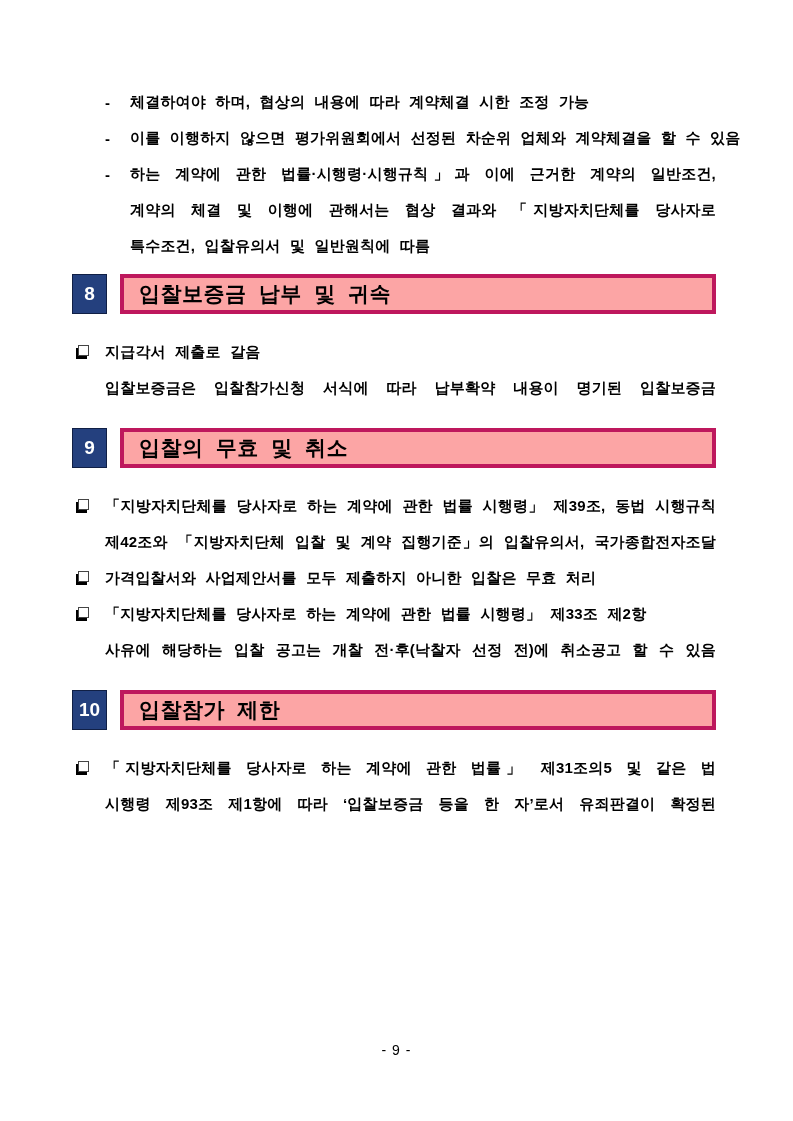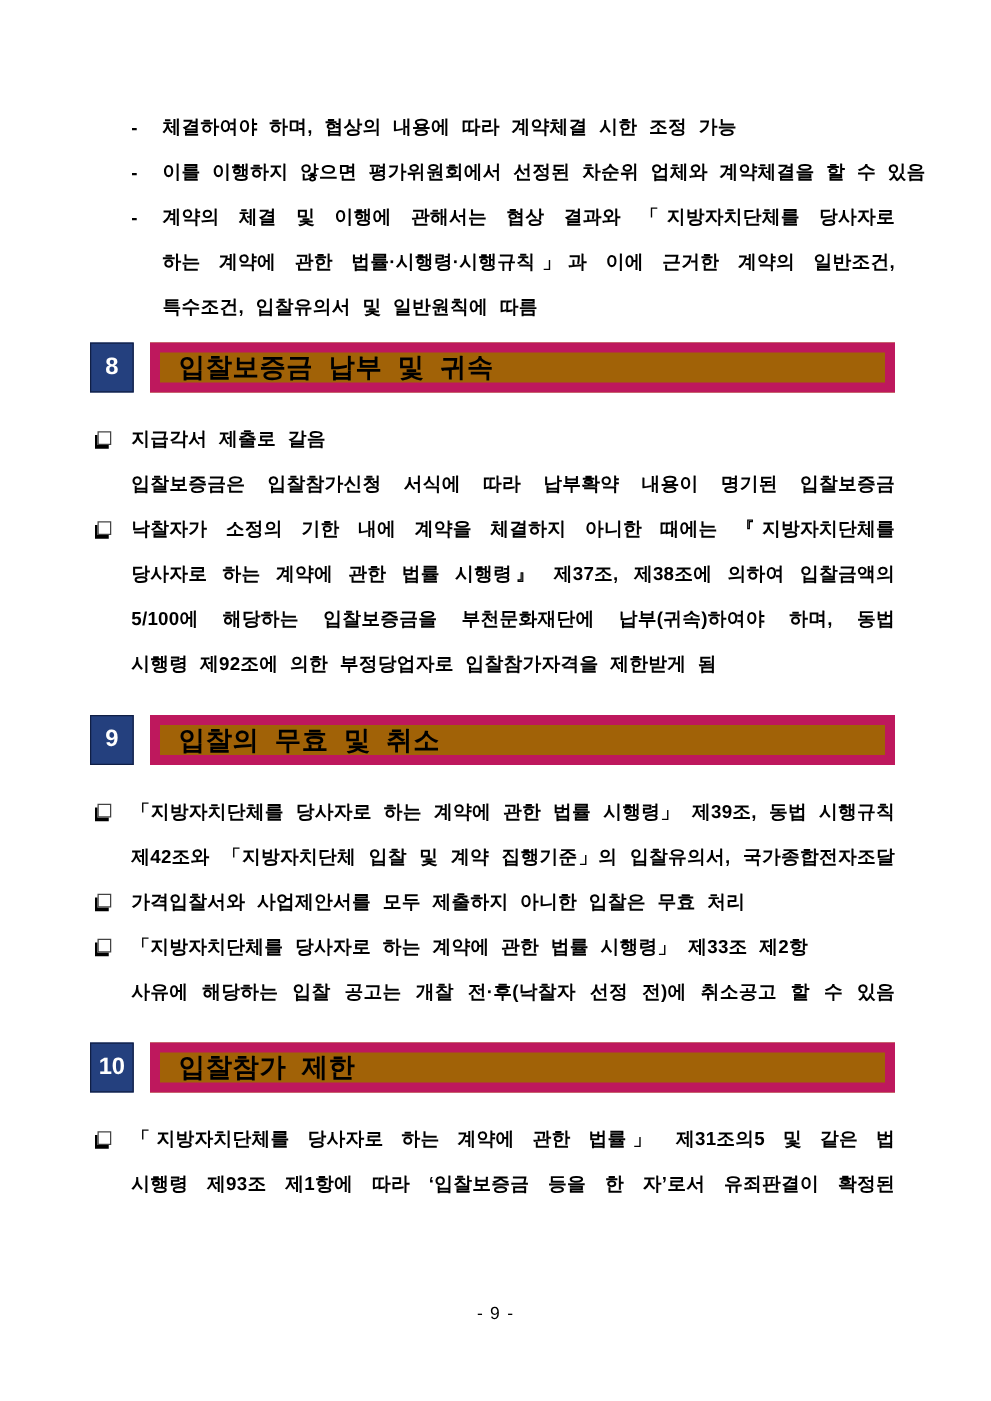--- a/index.html
+++ b/index.html
@@ -38,21 +38,21 @@
   
   .sec-header { display:flex; align-items:stretch; height:40px; margin:22px 0 20px 0; }
   .sec-header.first { margin-top:10px; }
   .sec-num {
     width:35px; background:#24407e; border:1px solid #101f45;
     color:#ffffff; display:flex; align-items:center; justify-content:center;
     font-size:19px; font-weight:600; flex:0 0 auto;
   }
   .sec-gap { width:13px; flex:0 0 auto; }
   .sec-title-box {
-    flex:1; border:8px solid #be185d; background:#a16207;
+    flex:1; border:4px solid #be185d; background:#fca5a5;
     display:flex; align-items:center; padding-left:15px;
     font-size:21px; font-weight:800; letter-spacing:0.5px; word-spacing:6px;
   }
   
   .footer {
     position:absolute; left:0; top:1042px; width:793px;
     text-align:center; font-size:14px; font-weight:500; letter-spacing:1px;
   }
 </style>
 </head>
@@ -64,47 +64,38 @@
     <div class="para dash">
       <span class="marker">-</span>
       <div class="ln">체결하여야 하며, 협상의 내용에 따라 계약체결 시한 조정 가능</div>
     </div>
     <div class="para dash">
       <span class="marker">-</span>
       <div class="ln">이를 이행하지 않으면 평가위원회에서 선정된 차순위 업체와 계약체결을 할 수 있음</div>
     </div>
     <div class="para dash">
       <span class="marker">-</span>
+      <div class="ln fill">하는 계약에 관한 법률·시행령·시행규칙」과 이에 근거한 계약의 일반조건,</div>
       <div class="ln fill">계약의 체결 및 이행에 관해서는 협상 결과와 「지방자치단체를 당사자로</div>
-      <div class="ln fill">하는 계약에 관한 법률·시행령·시행규칙」과 이에 근거한 계약의 일반조건,</div>
       <div class="ln">특수조건, 입찰유의서 및 일반원칙에 따름</div>
     </div>
   </div>
 
   <div class="sec-header first">
     <div class="sec-num">8</div>
     <div class="sec-gap"></div>
     <div class="sec-title-box">입찰보증금 납부 및 귀속</div>
   </div>
   <div>
     <div class="para sq">
       <span class="marker">
           <span class="sq-icon"></span>
         </span>
       <div class="ln">지급각서 제출로 갈음</div>
       <div class="ln fill">입찰보증금은 입찰참가신청 서식에 따라 납부확약 내용이 명기된 입찰보증금</div>
-    </div>
-    <div class="para sq">
-      <span class="marker">
-          <span class="sq-icon"></span>
-        </span>
-      <div class="ln fill">낙찰자가 소정의 기한 내에 계약을 체결하지 아니한 때에는 『지방자치단체를</div>
-      <div class="ln fill">당사자로 하는 계약에 관한 법률 시행령』 제37조, 제38조에 의하여 입찰금액의</div>
-      <div class="ln fill">5/100에 해당하는 입찰보증금을 부천문화재단에 납부(귀속)하여야 하며, 동법</div>
-      <div class="ln">시행령 제92조에 의한 부정당업자로 입찰참가자격을 제한받게 됨</div>
     </div>
   </div>
 
   <div class="sec-header">
     <div class="sec-num">9</div>
     <div class="sec-gap"></div>
     <div class="sec-title-box">입찰의 무효 및 취소</div>
   </div>
   <div>
     <div class="para sq">

